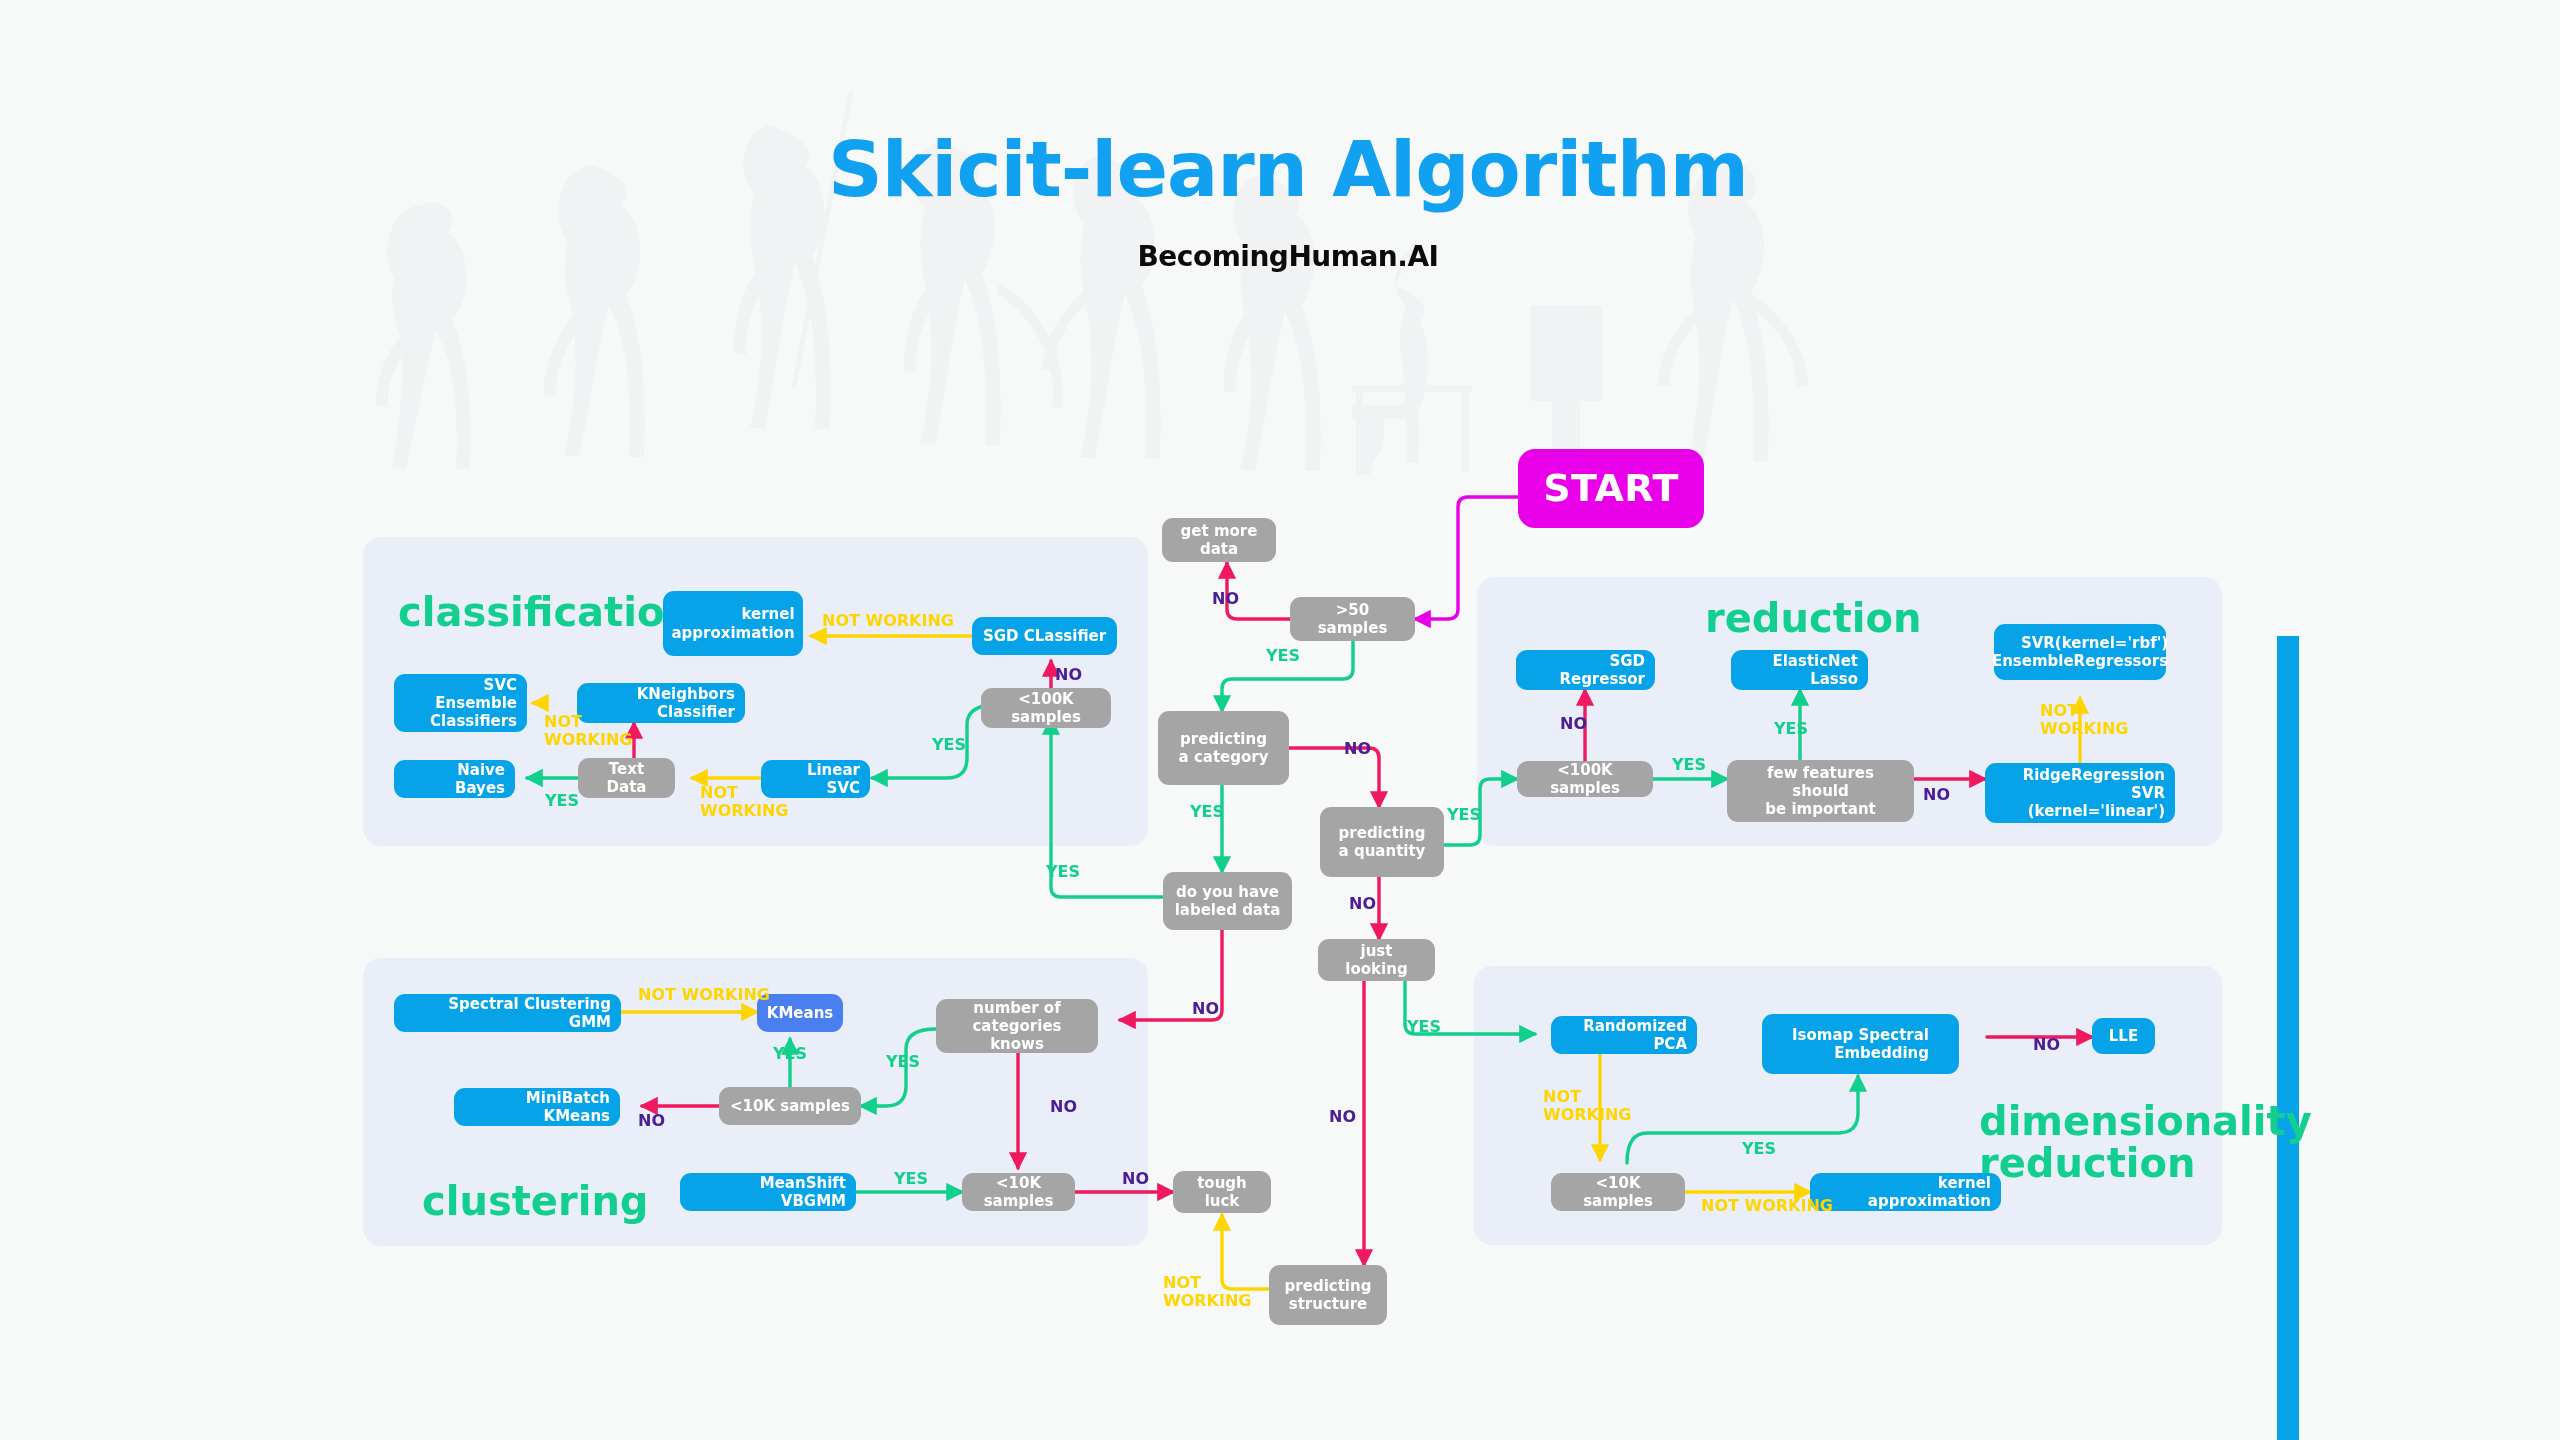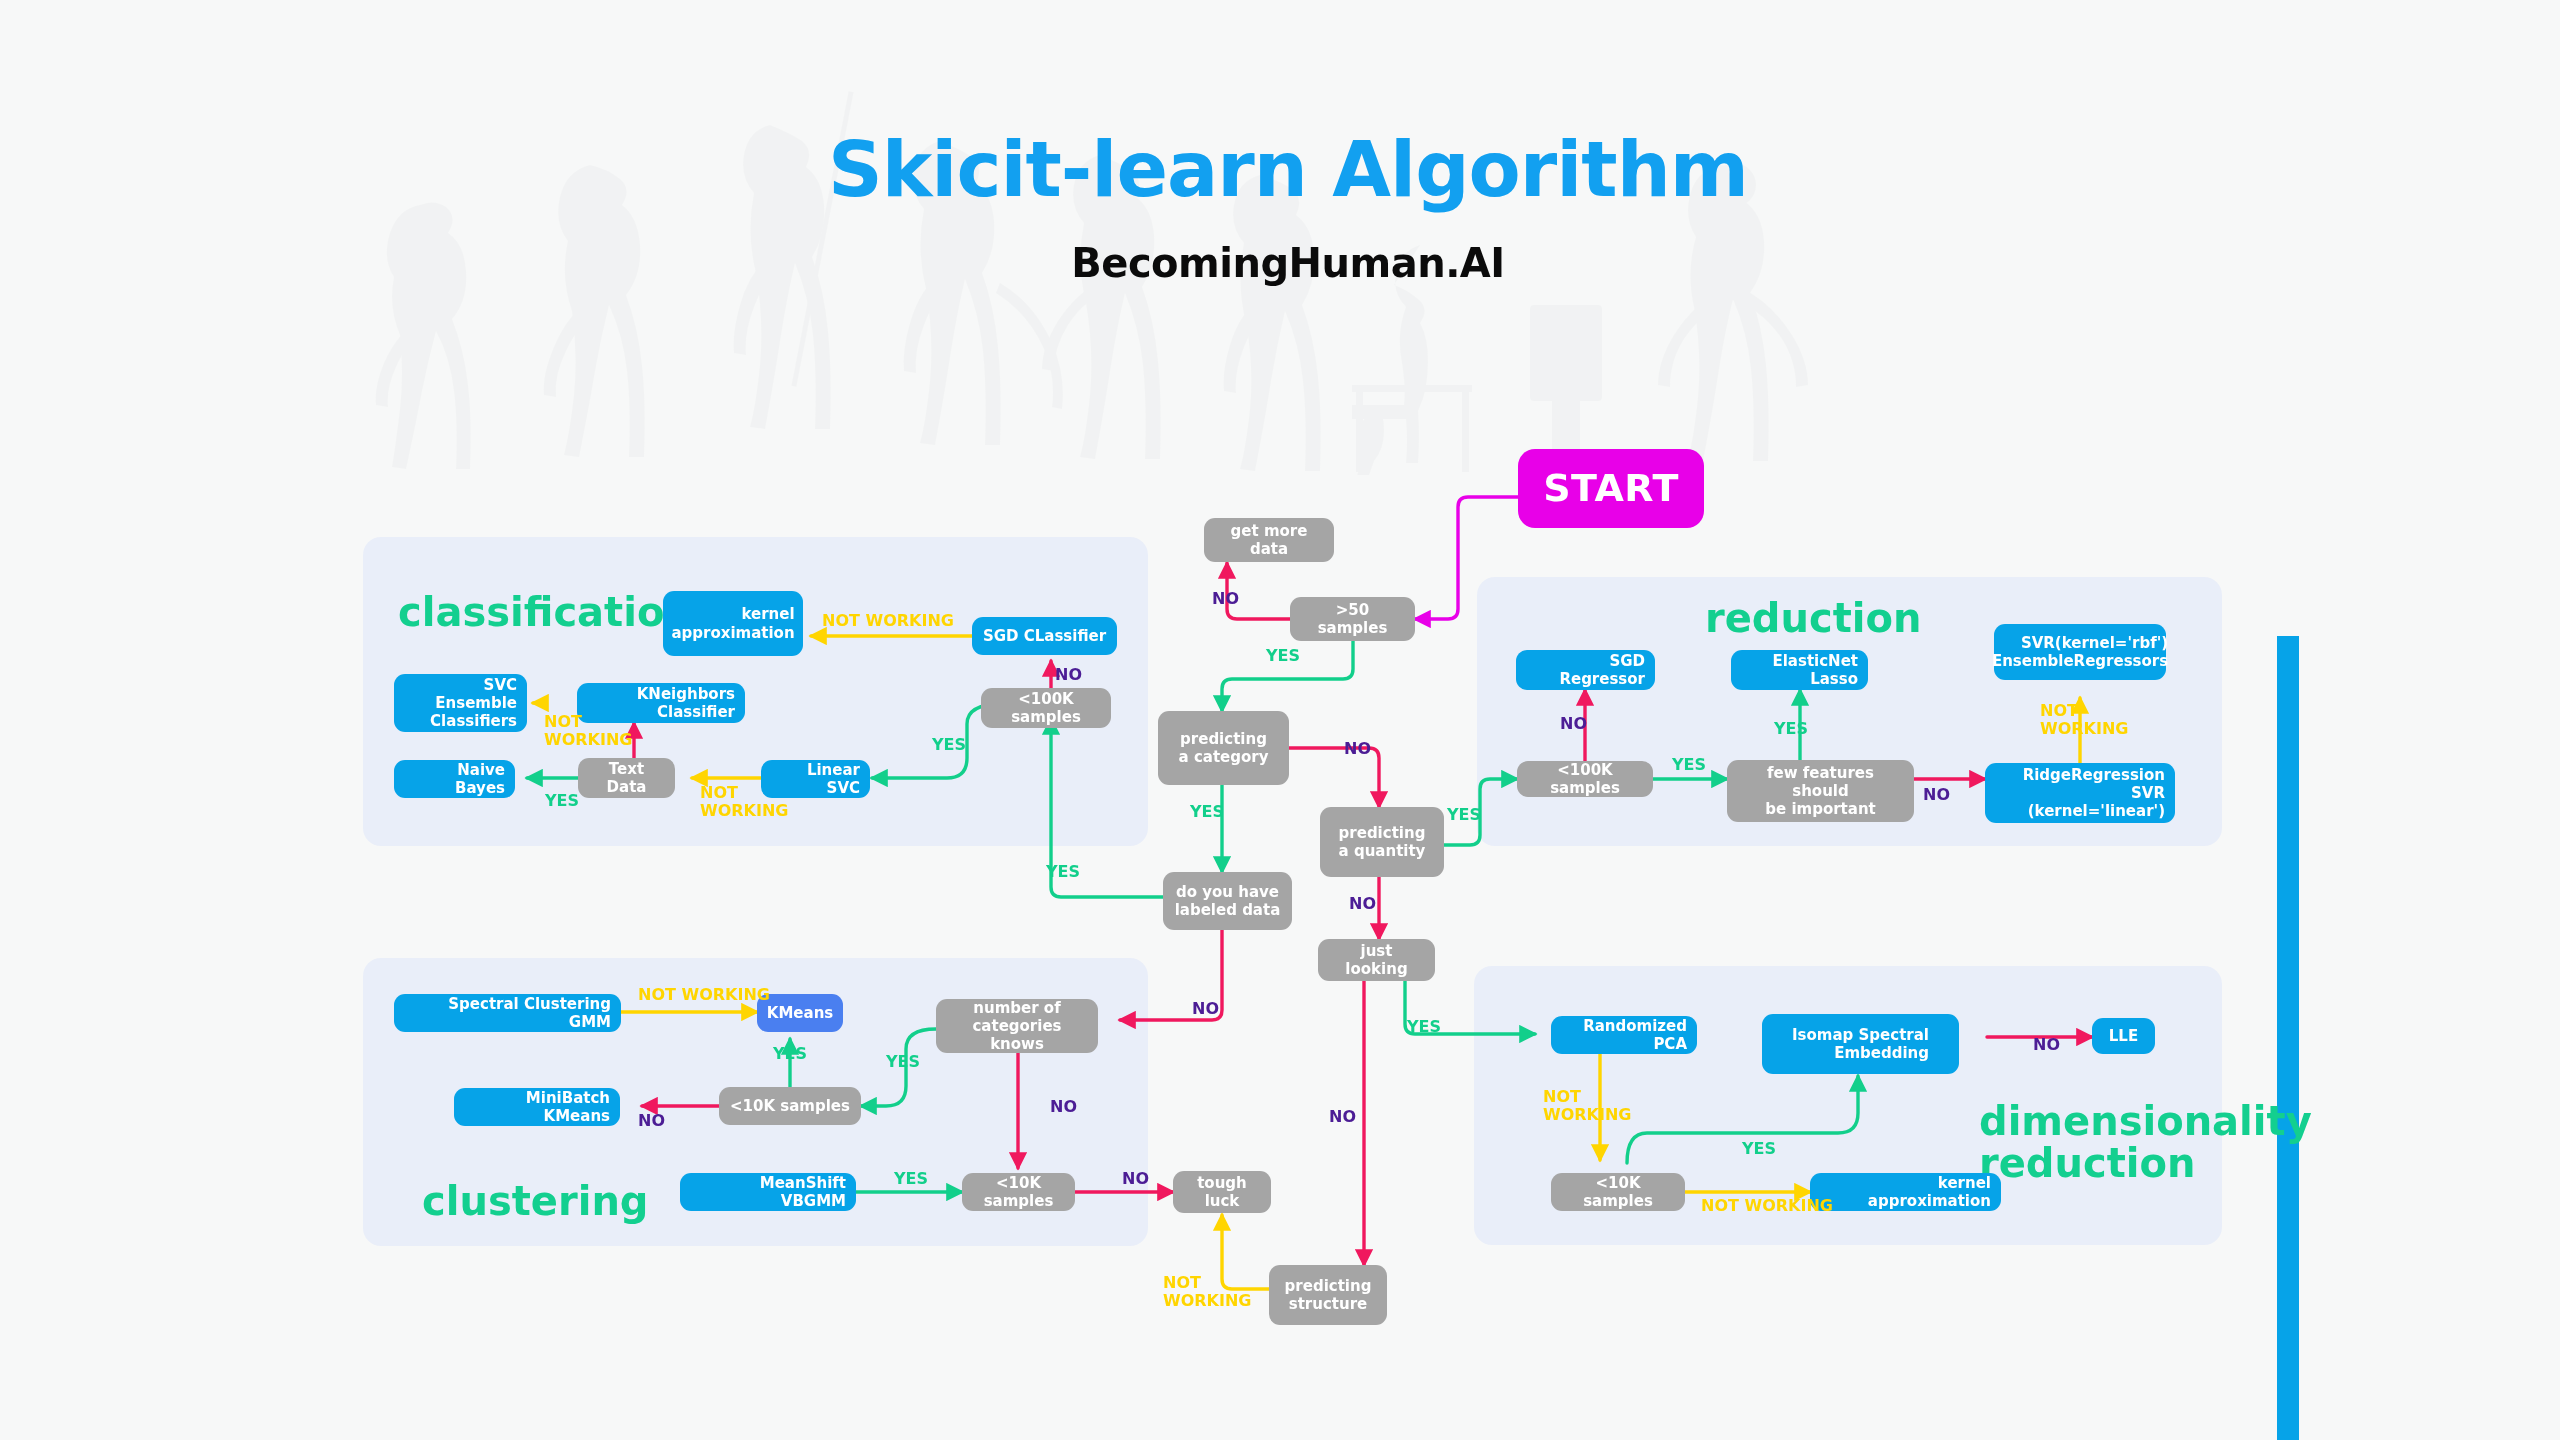--- a/index.html
+++ b/index.html
@@ -38,21 +38,21 @@
     font-family: "DejaVu Sans", sans-serif;
     font-size: 76px;
     font-weight: bold;
     color: #12a0f0;
     letter-spacing: -1px;
     line-height: 1.05;
   }
   #subtitle {
     margin-top: 30px;
     font-family: "DejaVu Sans", sans-serif;
-    font-size: 40px;
+    font-size: 28px;
     font-weight: bold;
     color: #0b0b0b;
     letter-spacing: -0.5px;
   }
 
   
   .panel {
     position: absolute;
     background: #e9eef9;
     border-radius: 18px;
@@ -275,21 +275,21 @@
       <path d="M1627 1163 Q1627 1133 1647 1133 H1838 Q1858 1133 1858 1113 V1076" stroke="#12cf8b" marker-end="url(#ah-green)"></path>
 
       <path d="M1685 1192 H1810" stroke="#ffd500" marker-end="url(#ah-yellow)"></path>
 
       <path d="M1987 1037 H2092" stroke="#f0185e" marker-end="url(#ah-pink)"></path>
     </g>
   </svg>
 
   <div class="node n-start" style="left:1518px; top:449px; width:186px; height:79px;">START</div>
 
-  <div class="node n-gray" style="left:1162px; top:518px; width:130px; height:44px;margin-left:42px;">get more data</div>
+  <div class="node n-gray" style="left:1162px; top:518px; width:114px; height:44px;">get more data</div>
   <div class="node n-gray" style="left:1290px; top:597px; width:125px; height:44px;">&gt;50 samples</div>
   <div class="node n-gray" style="left:1158px; top:711px; width:131px; height:74px;">predicting
 a category</div>
   <div class="node n-gray" style="left:1320px; top:807px; width:124px; height:70px;">predicting
 a quantity</div>
   <div class="node n-gray" style="left:1163px; top:872px; width:129px; height:58px;">do you have
 labeled data</div>
   <div class="node n-gray" style="left:1318px; top:939px; width:117px; height:42px;">just looking</div>
   <div class="node n-gray" style="left:1173px; top:1171px; width:98px; height:42px;">tough luck</div>
   <div class="node n-gray" style="left:1269px; top:1265px; width:118px; height:60px;">predicting

